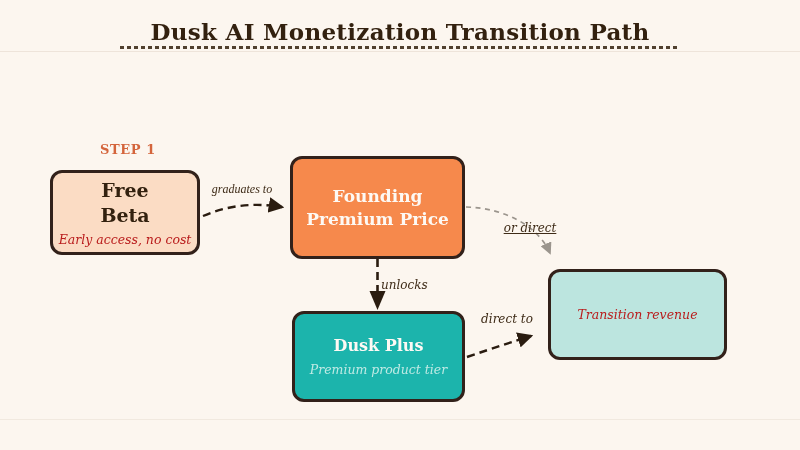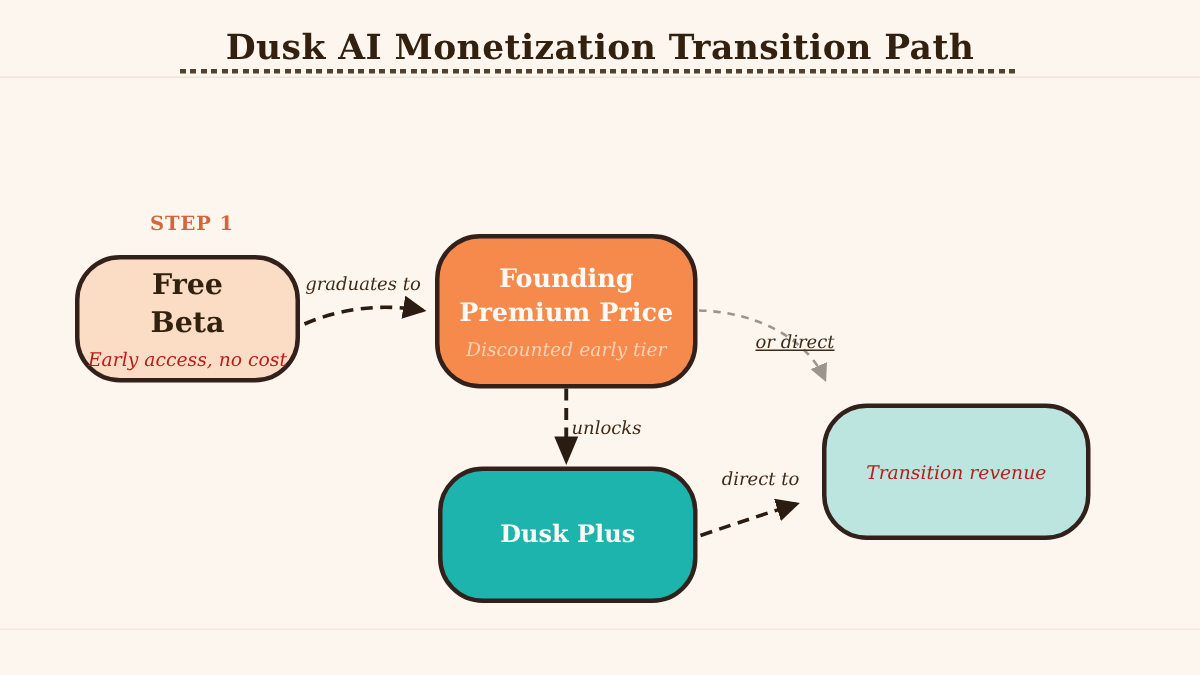--- a/index.html
+++ b/index.html
@@ -20,21 +20,21 @@
   }
   .title-underline{
     position:absolute;left:120px;top:46px;width:560px;height:3px;
     background:repeating-linear-gradient(90deg,#51412f 0 4px,transparent 4px 7px);
   }
   .step-label{
     position:absolute;left:100px;top:142px;font-size:13px;font-weight:700;
     color:var(--step-orange);letter-spacing:0.6px;
   }
   .box{
-    position:absolute;border:3.5px solid var(--border);border-radius:30px;
+    position:absolute;border:3.5px solid var(--border);border-radius:12px;
     display:flex;flex-direction:column;align-items:center;justify-content:center;
     text-align:center;gap:5px;
   }
   .box h2{font-size:17px;font-weight:700;line-height:1.3;white-space:pre-line;color:var(--ink);}
   .box p{font-style:italic;font-size:12.5px;color:#b91c1c;}
   .box.free-beta{left:50px;top:170px;width:150px;height:85px;background:var(--peach);}
   .box.free-beta h2{font-size:19px;}
   .box.founding{left:290px;top:156px;width:175px;height:103px;background:var(--accent-orange);}
   .box.founding h2{color:var(--white);}
   .box.founding p{color:#FAD2B6;}
@@ -83,29 +83,29 @@
 
   <div class="box free-beta">
     <h2>Free
 Beta</h2>
     <p>Early access, no cost</p>
   </div>
 
   <div class="box founding">
     <h2>Founding
 Premium Price</h2>
-    <p>Discounted early tier</p>
   </div>
 
   <div class="box dusk-plus">
     <h2>Dusk Plus</h2>
+    <p>Premium product tier</p>
   </div>
 
   <div class="box paid">
     <p>Transition revenue</p>
   </div>
 
-  <span class="edge-label" style="left:242px;top:189px;">graduates to</span>
+  <span class="edge-label" style="left:242px;top:189px;font-family:Liberation Serif, serif;">graduates to</span>
   <span class="edge-label unlocks" style="left:381px;top:285px;">unlocks</span>
   <span class="edge-label" style="left:530px;top:228px;text-decoration:underline;">or direct</span>
   <span class="edge-label" style="left:507px;top:319px;">direct to</span>
 
 </div>
 
 </body></html>

